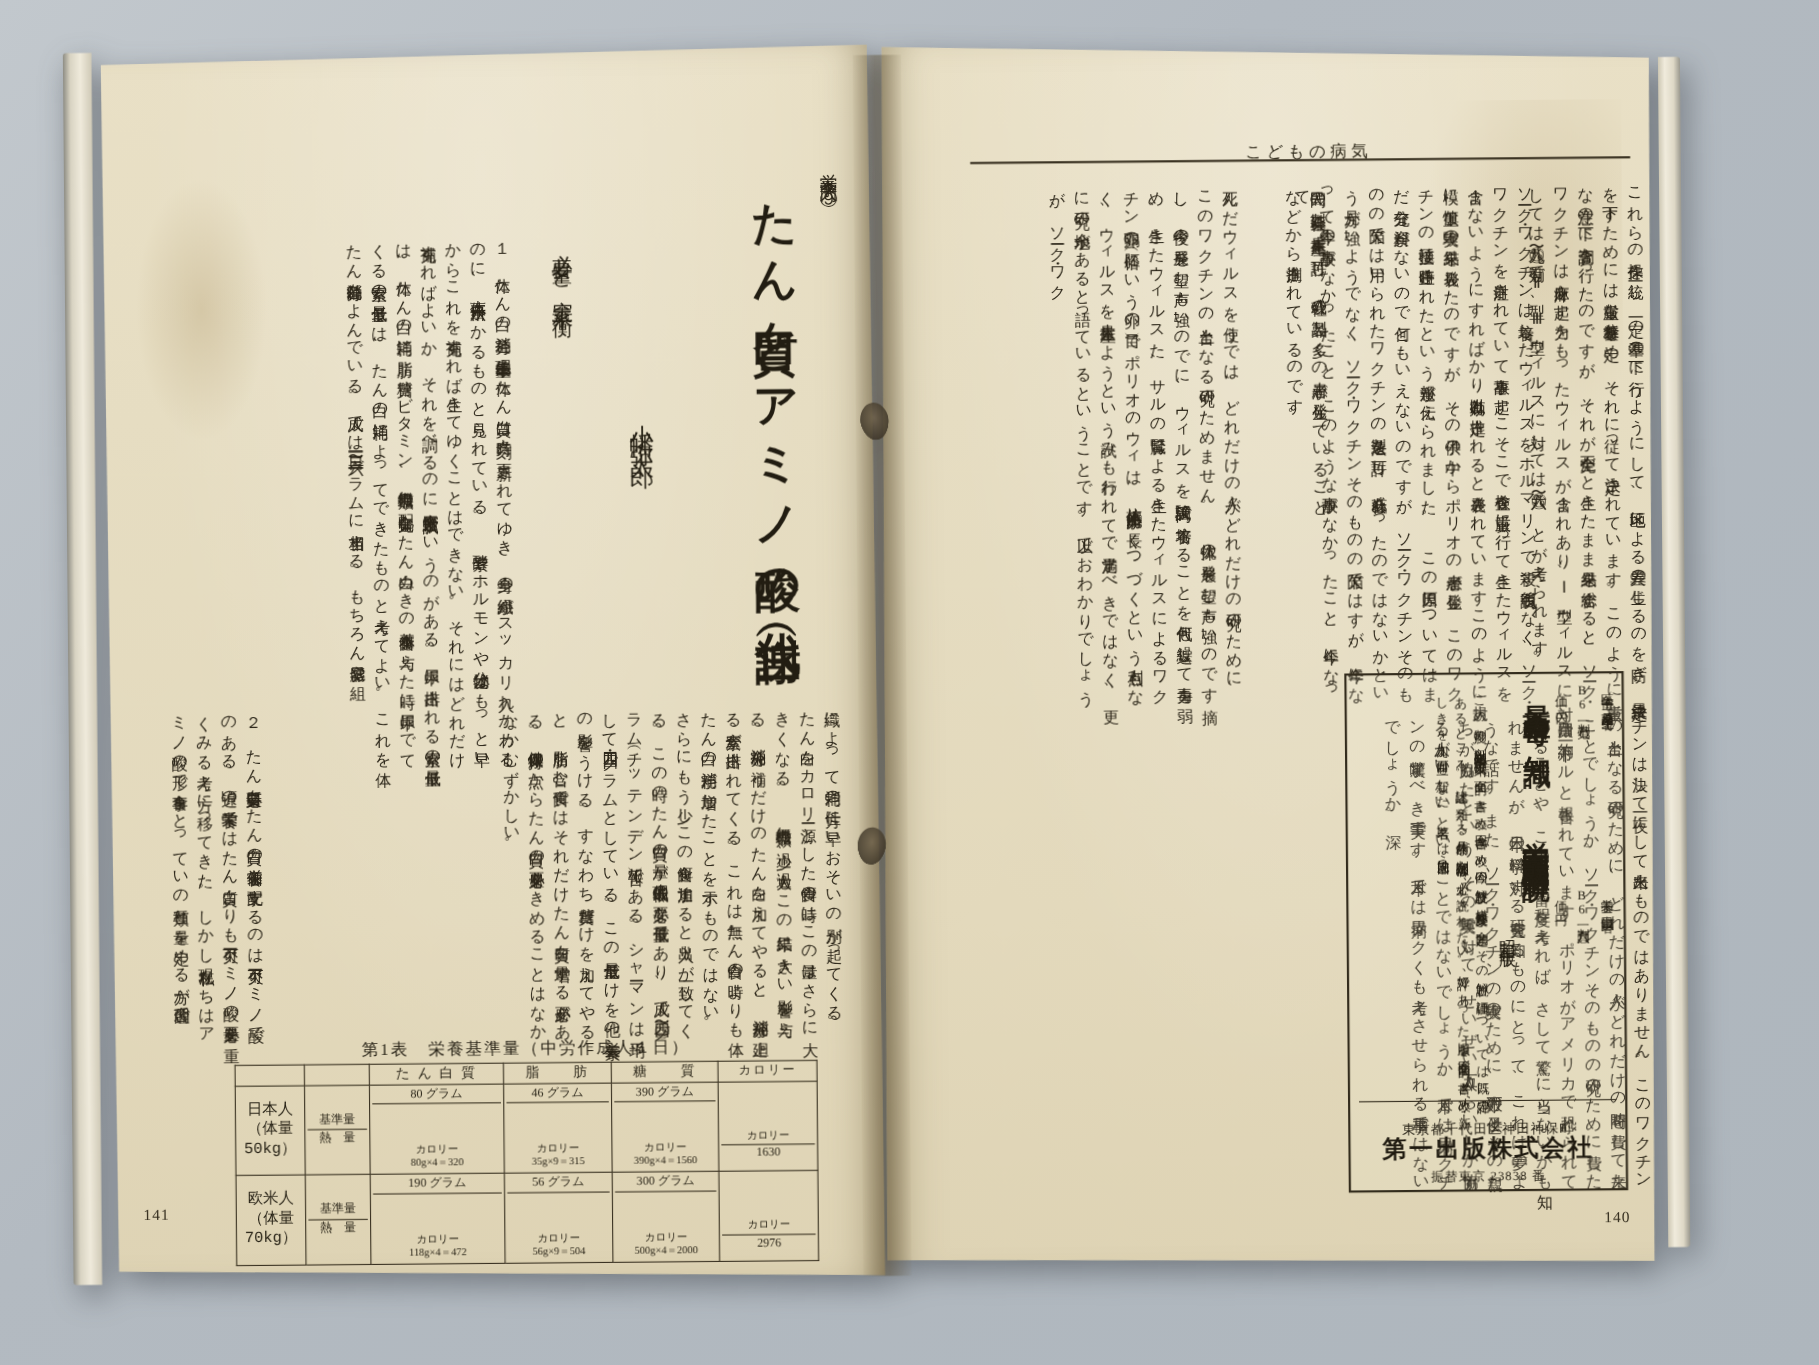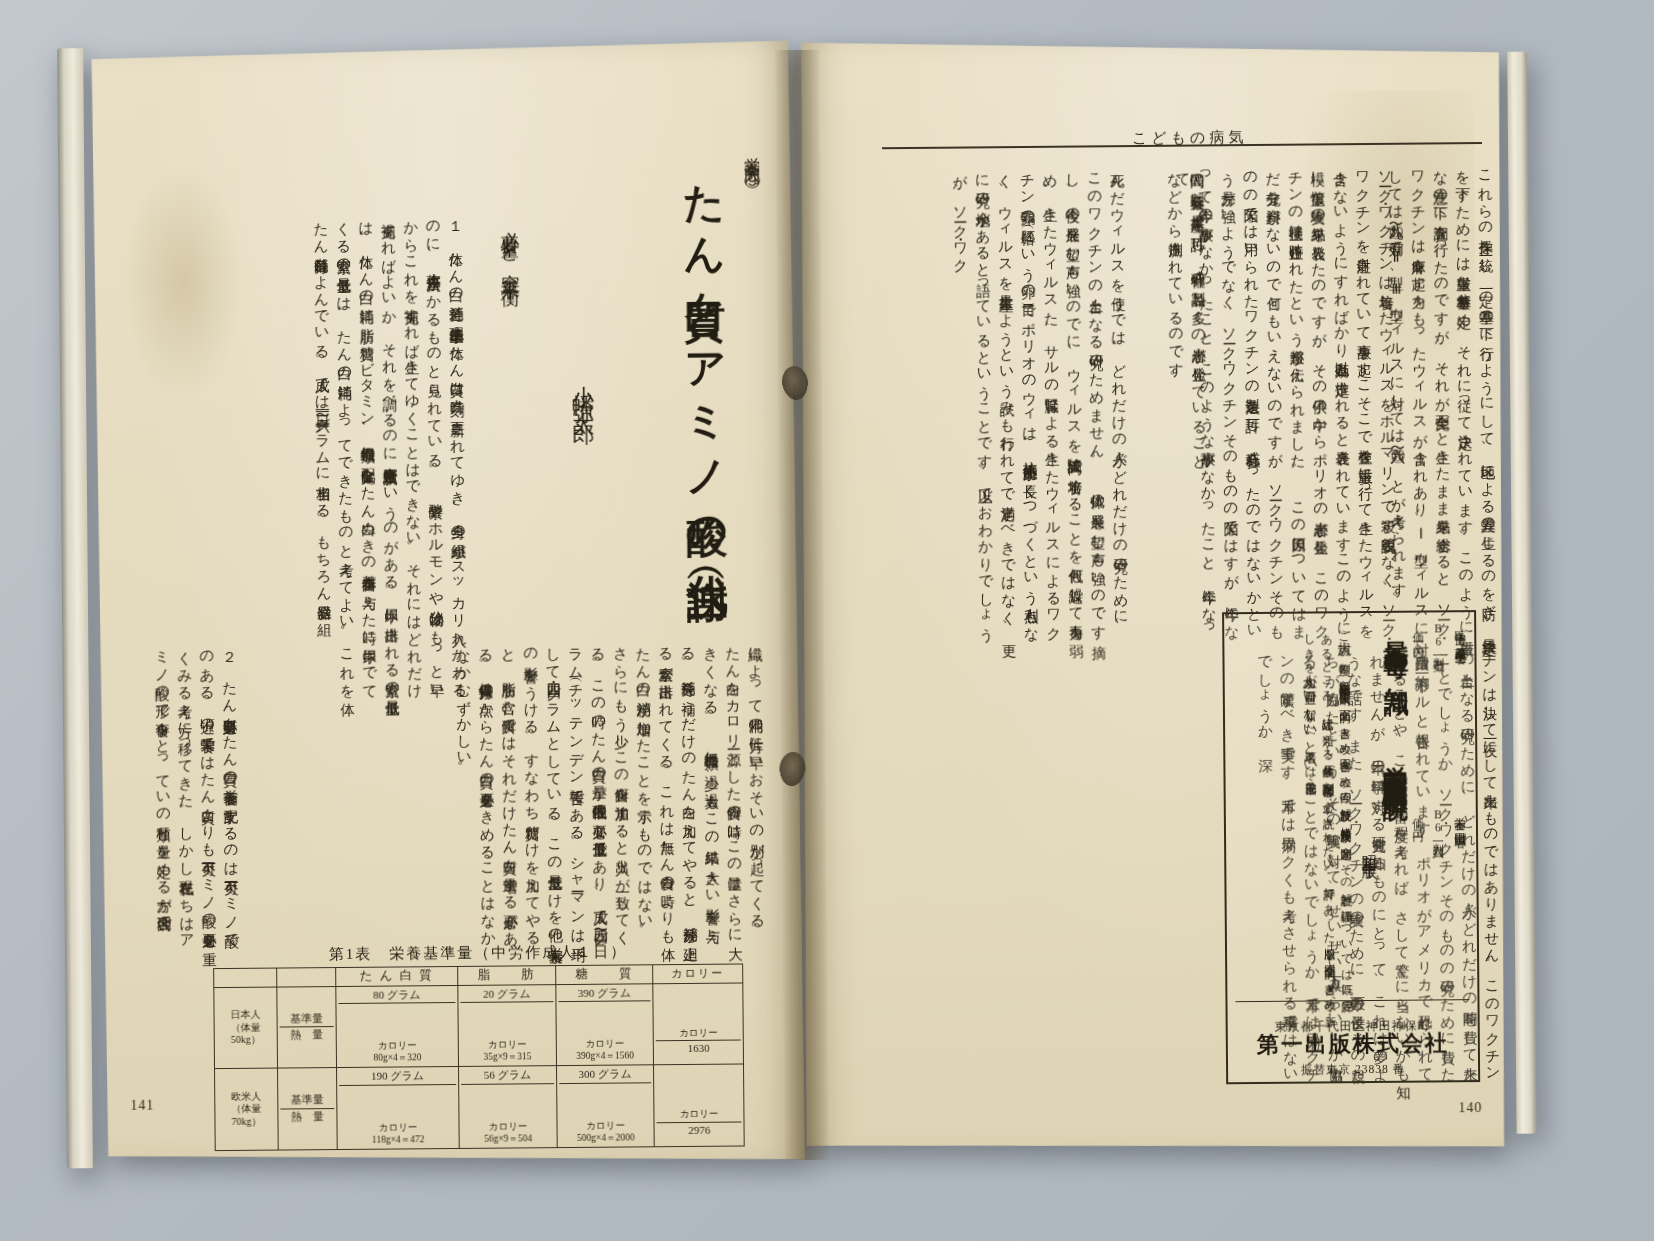--- a/index.html
+++ b/index.html
@@ -67,21 +67,21 @@
     font-size:22px;letter-spacing:9px;color:#241f13;}
   .folio{position:absolute;font-size:14px;color:#342d1e;letter-spacing:1px;}
 
   
   .tablewrap{position:absolute;left:128px;top:905px;width:530px;}
   .tcap{font-size:15px;letter-spacing:2px;color:#241f13;text-align:center;margin-bottom:3px;}
   table.nutri{border-collapse:collapse;width:100%;font-size:11px;color:#241f13;}
   table.nutri td,table.nutri th{border:1px solid #3a3222;padding:1px 2px;text-align:center;
     font-weight:400;line-height:1.25;}
   table.nutri th{font-size:12.5px;letter-spacing:2px;}
-  .rowlbl{width:58px;font-size:10px;letter-spacing:0;line-height:1.15;}
+  .rowlbl{width:58px;font-size:14px;letter-spacing:0;line-height:1.15;font-family:Liberation Mono, monospace;}
   .sub{font-size:9.5px;letter-spacing:0;margin-top:36px;}
   .twocell{display:flex;flex-direction:column;}
   .twocell span:first-child{border-bottom:1px solid #3a3222;padding:1px 0;}
   .twocell span:last-child{padding:1px 0;}
 
   
   .adbox{position:absolute;left:1155px;top:610px;width:258px;height:470px;
     border:2px solid #332c1d;background:rgba(255,252,240,.12);}
   .ad-inner{position:relative;width:100%;height:100%;}
   .adline{position:absolute;writing-mode:vertical-rl;text-orientation:upright;color:#221d12;}
@@ -140,21 +140,21 @@
                   </div>
             </td>
             <td>
               <div class="twocell">
                     <span>80 グラム</span>
                     <span class="sub">カロリー<br>80g×4＝320</span>
                   </div>
             </td>
             <td>
               <div class="twocell">
-                    <span>20 グラム</span>
+                    <span>46 グラム</span>
                     <span class="sub">カロリー<br>35g×9＝315</span>
                   </div>
             </td>
             <td>
               <div class="twocell">
                     <span>390 グラム</span>
                     <span class="sub">カロリー<br>390g×4＝1560</span>
                   </div>
             </td>
             <td>

